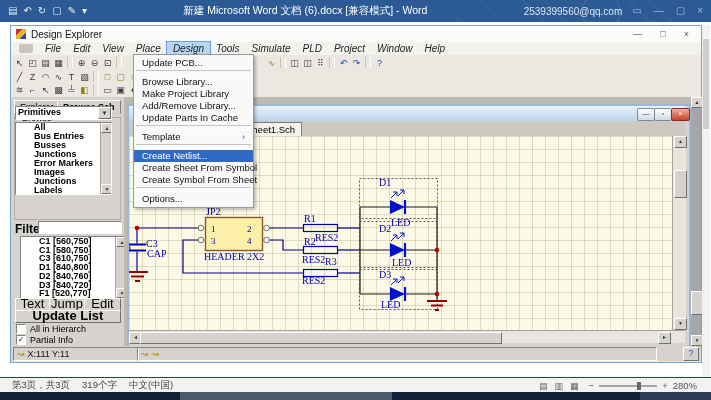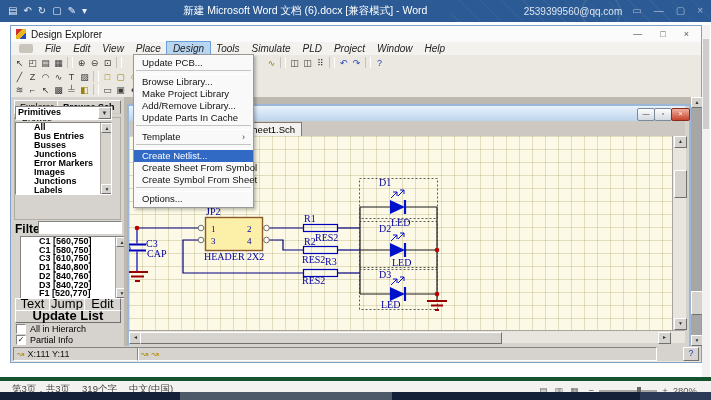--- a/index.html
+++ b/index.html
@@ -13,21 +13,21 @@
   #word-titlebar .deco2{position:absolute;right:90px;top:-8px;width:36px;height:36px;border:2px solid #49719f;border-radius:50%;opacity:.5;}
   #qat{display:flex;gap:6px;margin-left:8px;z-index:2;}
   #qat .qi{font-size:10px;line-height:22px;color:#e8eef6;}
   #word-title{flex:1;text-align:center;font-size:10.5px;white-space:nowrap;z-index:2;}
   #word-account{font-size:10px;margin-right:10px;z-index:2;color:#dbe6f2;}
   #word-controls{display:flex;gap:12px;margin-right:8px;z-index:2;opacity:.55;}
   #word-controls .wc{font-size:10px;line-height:22px;}
   #word-scrollbar{position:absolute;right:1px;top:25px;width:8px;height:352px;background:#f2f2f2;}
   #word-scrollbar .thumb{position:absolute;left:1px;top:14px;width:6px;height:90px;background:#cdcdcd;}
   #word-statusbar{position:absolute;left:0;top:377px;width:711px;height:15px;background:#f3f2f1;
-    border-top:4px solid #14532d;font-size:9.5px;color:#444;display:flex;align-items:flex-end;}
+    border-top:1px solid #14532d;font-size:9.5px;color:#444;display:flex;align-items:center;}
   #word-statusbar .s{margin-left:12px;white-space:nowrap;}
   #word-statusbar .grow{flex:1;}
   #ws-views{display:flex;gap:7px;margin-right:10px;color:#666;font-size:9px;}
   #ws-zoom{display:flex;align-items:center;gap:5px;margin-right:14px;color:#555;}
   #ws-zoom .track{position:relative;width:58px;height:2px;background:#a8a6a4;}
   #ws-zoom .zthumb{position:absolute;left:38px;top:-3px;width:4px;height:8px;background:#6a6866;}
   #taskbar{position:absolute;left:0;top:392px;width:711px;height:8px;background:#141f38;}
   #taskbar .seg1{position:absolute;left:180px;top:0;width:212px;height:8px;background:#4d5869;}
   #taskbar .seg2{position:absolute;left:640px;top:0;width:71px;height:8px;background:#2c3a57;}
   

